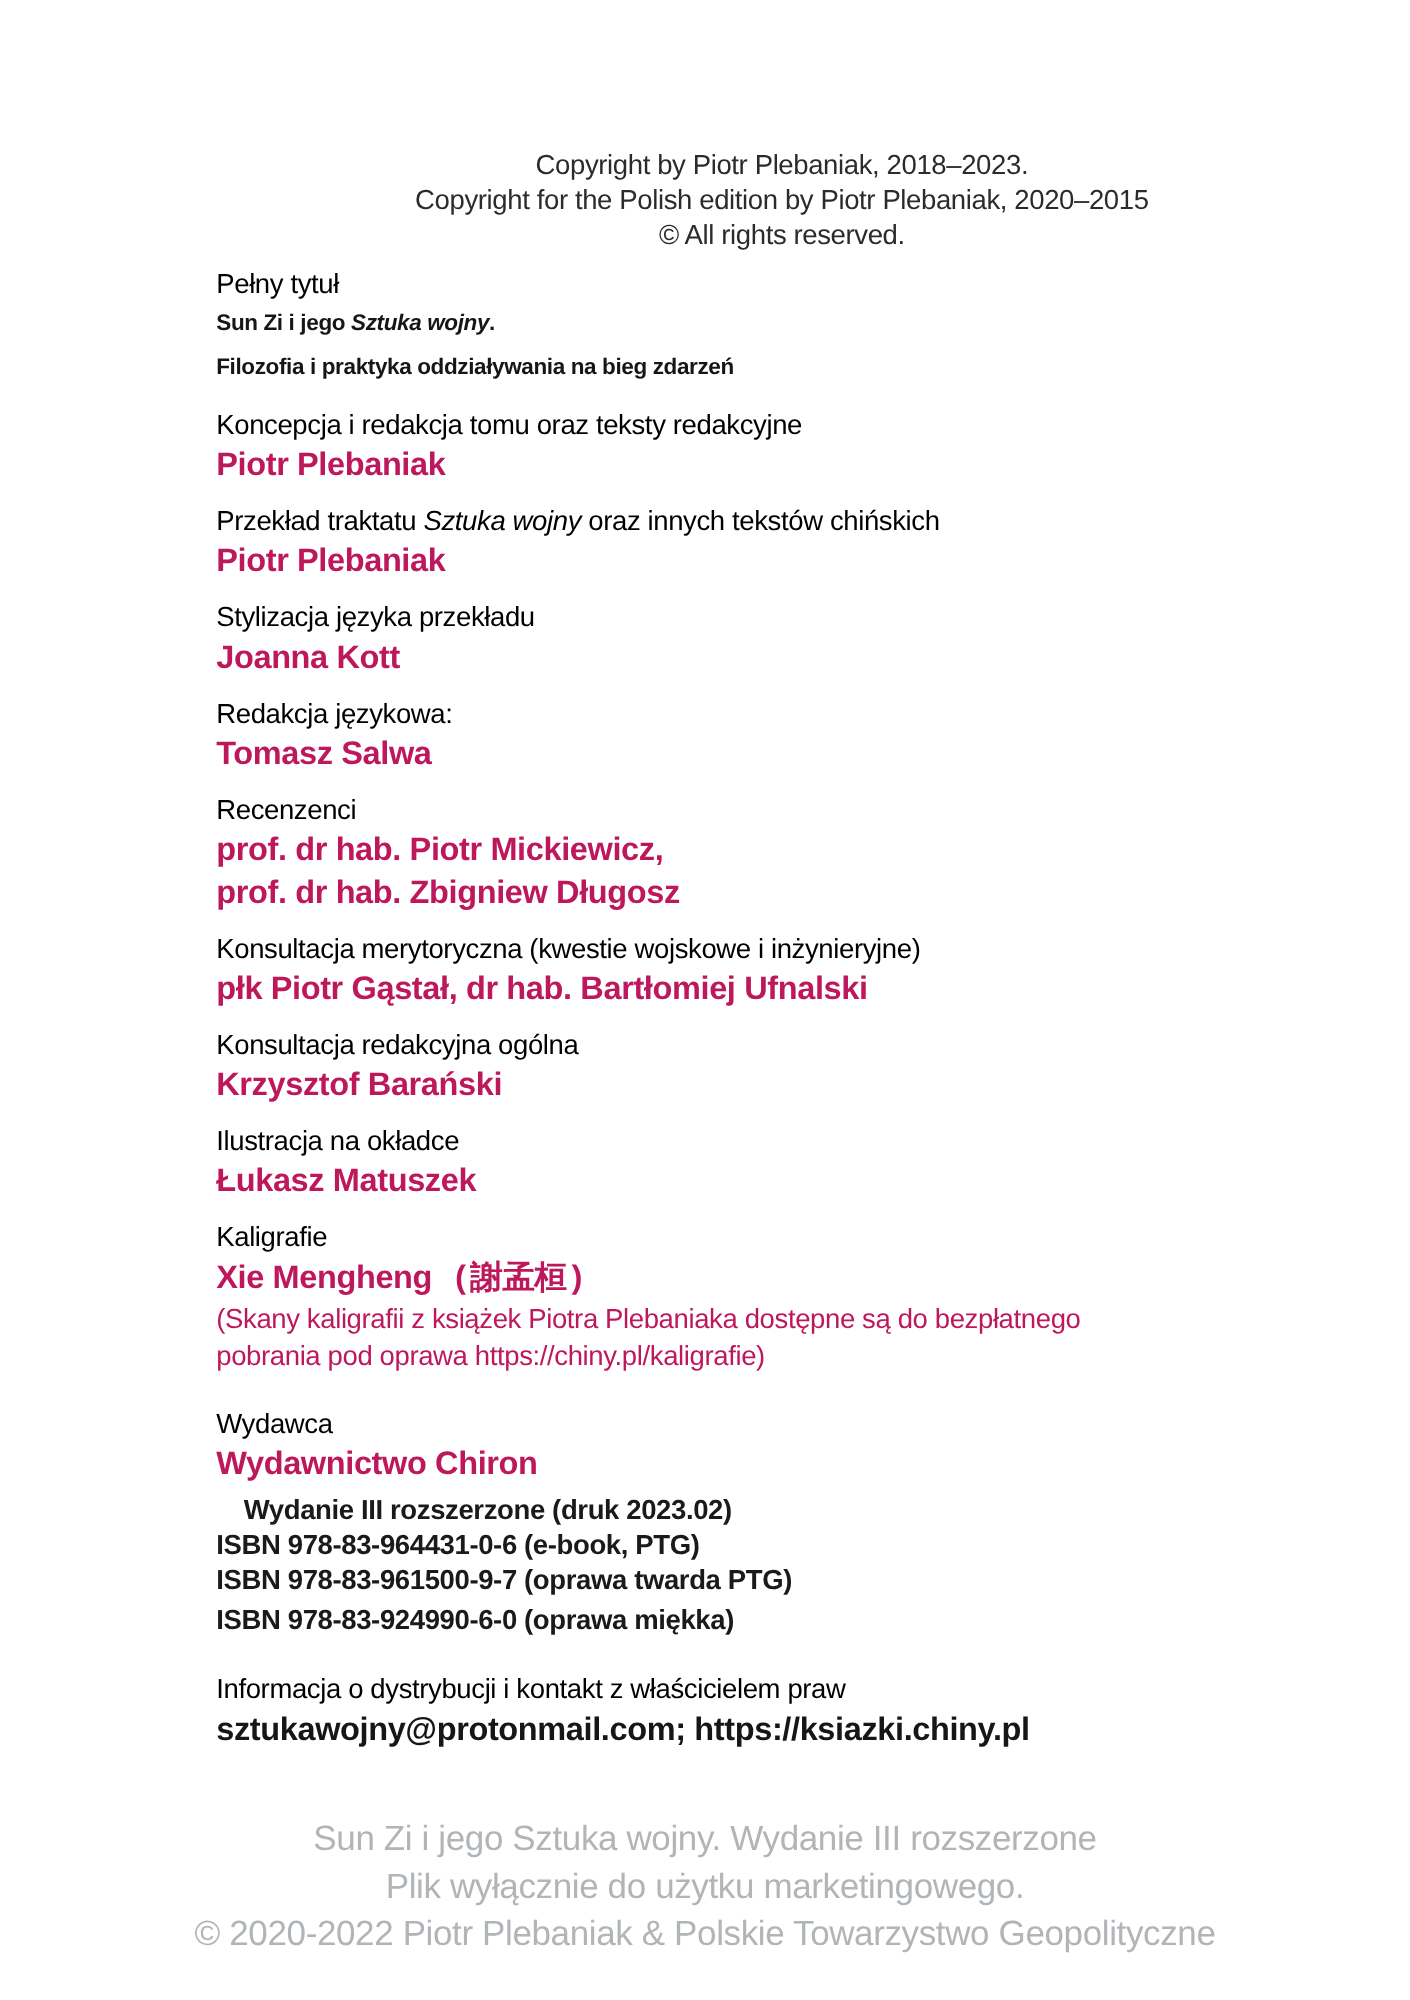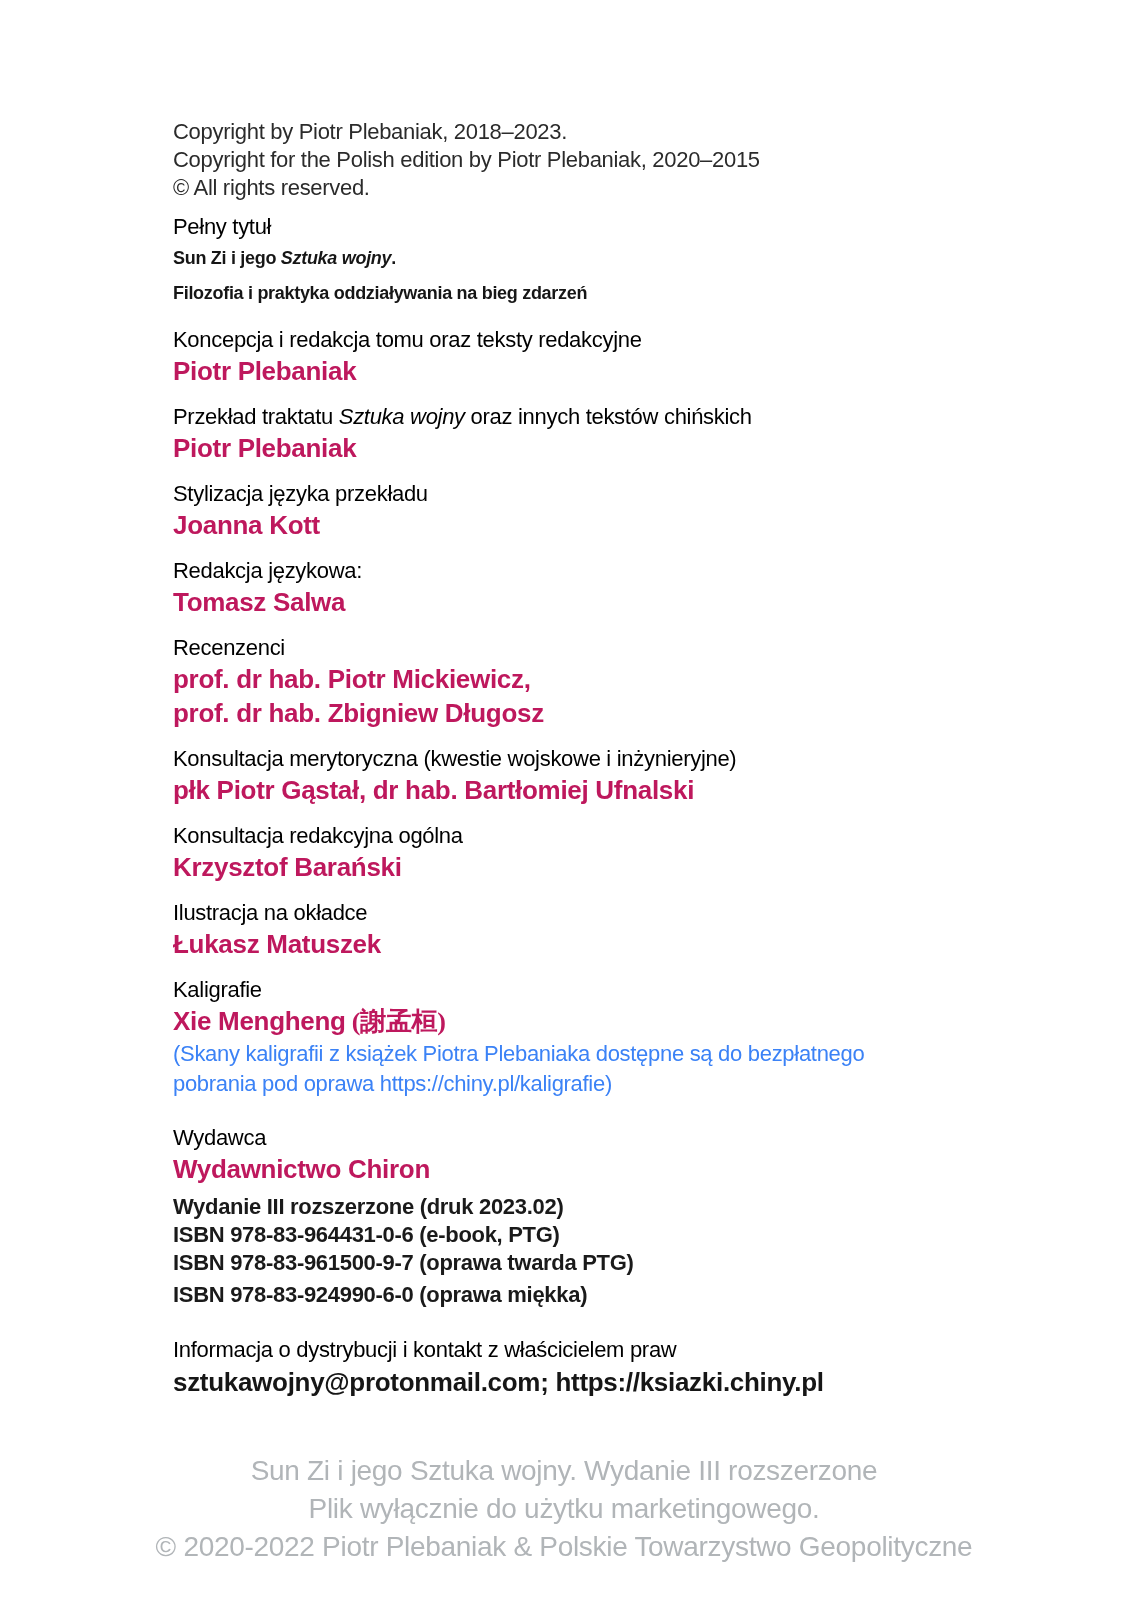--- a/index.html
+++ b/index.html
@@ -14,21 +14,21 @@
     background: #ffffff;
     font-family: "Liberation Sans", sans-serif;
     color: #222222;
     overflow: hidden;
     letter-spacing: -0.3px;
   }
   .content {
     padding: 118px 50px 0 173px;
   }
   .sec { margin-bottom: 14px; }
-  .sec-copyright { margin-bottom: 10px; }
+  .sec-copyright { margin-bottom: 10px; text-align: center; }
   .sec-kaligrafie { margin-bottom: 24px; }
   .sec-wydawca { margin-bottom: 26px; }
 
   .copy-line {
     font-size: 22px;
     line-height: 28px;
     font-weight: 400;
     color: #2b2b2b;
   }
   .label {
@@ -45,35 +45,35 @@
   }
   .title-line {
     font-size: 18px;
     line-height: 35px;
     font-weight: 700;
     color: #161616;
   }
   .italic { font-style: italic; }
   .cjk {
     font-weight: 700;
-    font-family: Liberation Serif, serif;
+    font-family: Liberation Mono, monospace;
   }
   .note {
     font-size: 22px;
     line-height: 30px;
     font-weight: 400;
-    color: #3b82f6;
+    color: #be185d;
   }
   .meta {
     font-size: 22px;
     line-height: 28px;
     font-weight: 700;
     color: #1a1a1a;
   }
-  .meta-first { margin-top: 7px; }
+  .meta-first { margin-top: 7px; margin-left: 22px; }
   .meta-last { margin-top: 4px; }
   .contact-line {
     font-size: 26px;
     line-height: 36px;
     font-weight: 700;
     color: #161616;
   }
   .footer {
     position: absolute;
     left: 0;

